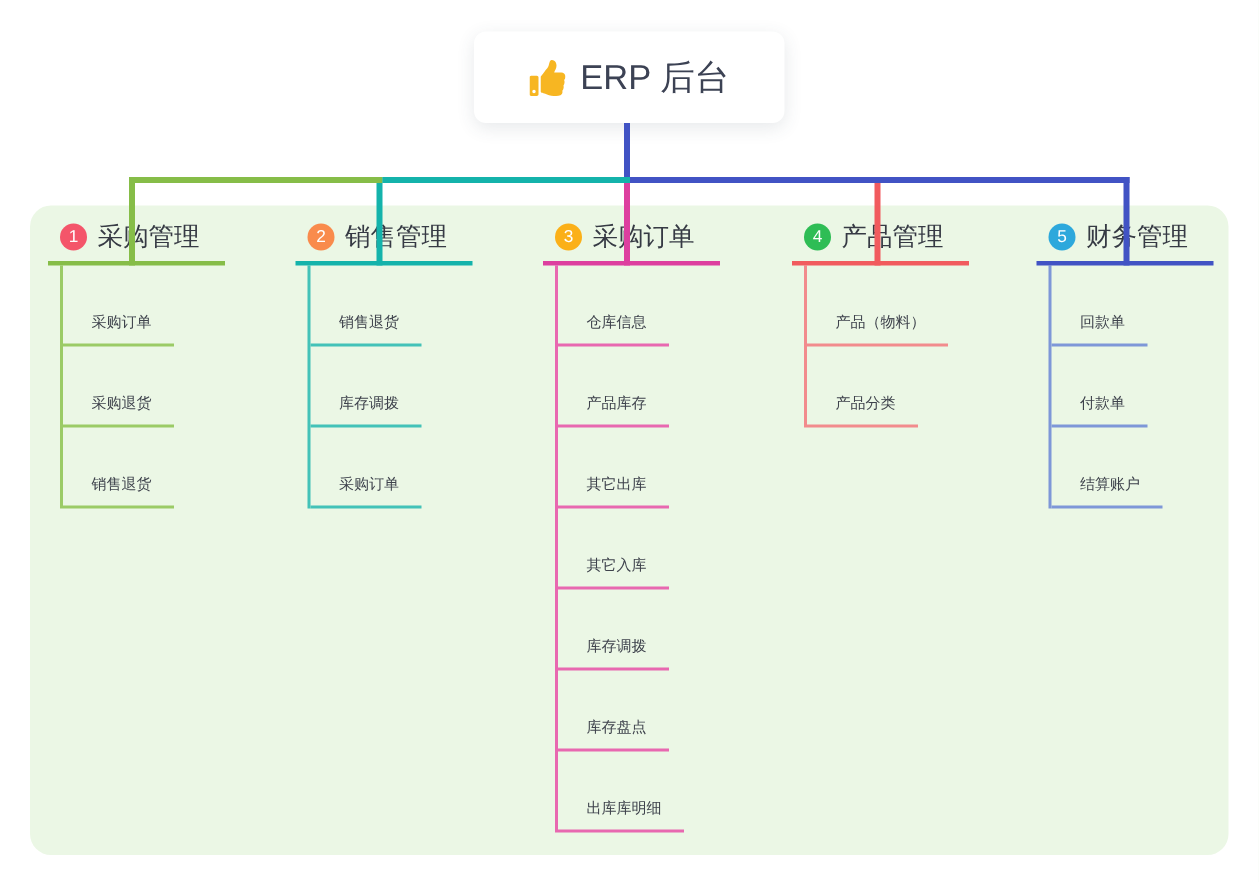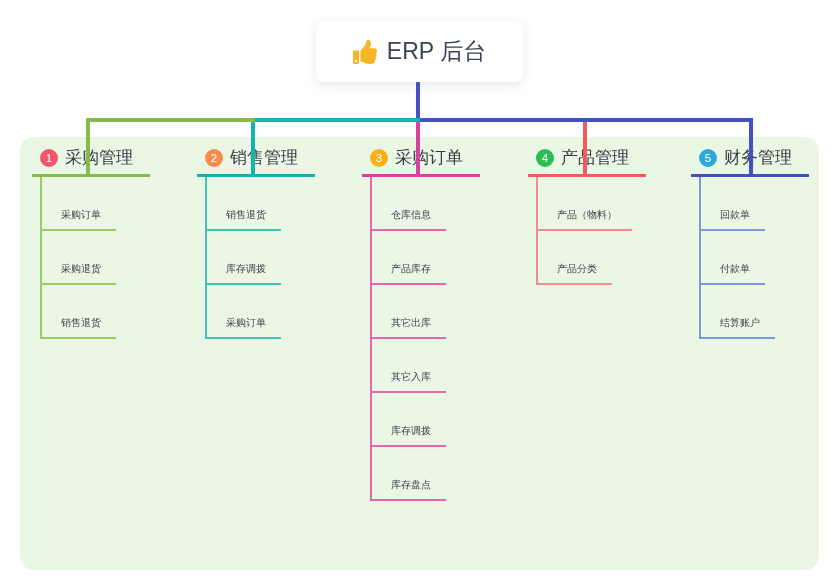--- a/index.html
+++ b/index.html
@@ -130,20 +130,23 @@
         </div>
       <div class="child">
           <span>其它入库</span>
         </div>
       <div class="child">
           <span>库存调拨</span>
         </div>
       <div class="child">
           <span>库存盘点</span>
         </div>
+      <div class="child">
+          <span>出库库明细</span>
+        </div>
     </div>
   </div>
 
   <div class="branch" style="left: 536px; --line: #f15b5e; --child-line: #f28b8d; --badge: #2ebd55;">
     <div class="drop" style="left:47px"></div>
     <div class="branch-header">
       <span class="badge">4</span>
       <span class="branch-label">产品管理</span>
     </div>
     <div class="branch-underline"></div>

